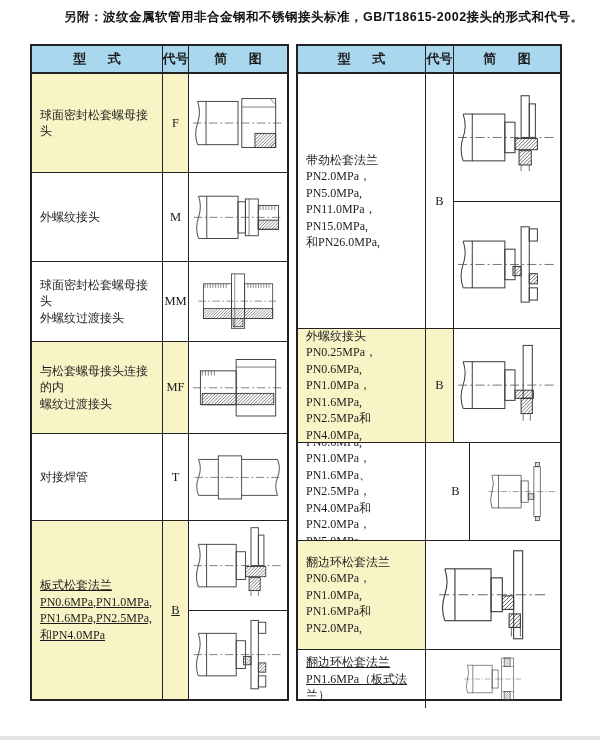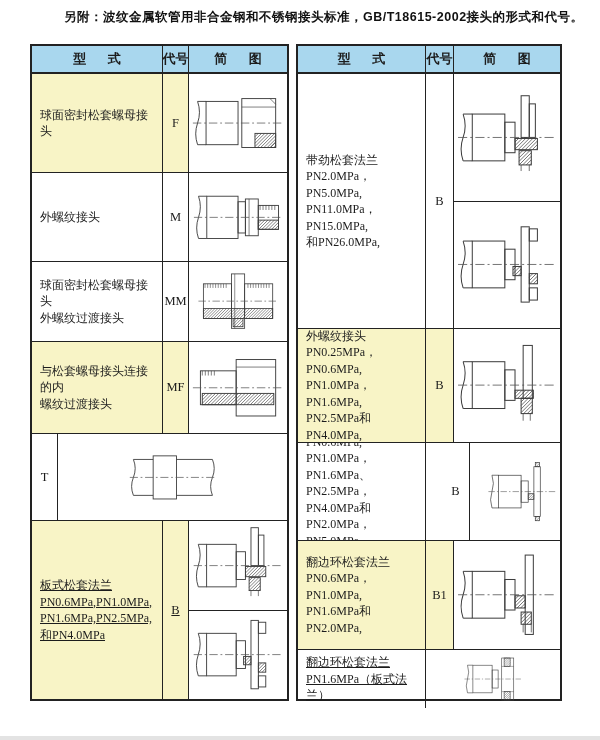--- a/index.html
+++ b/index.html
@@ -250,20 +250,21 @@
             <line x1="80.5" y1="63" x2="88" y2="55.5" stroke="#3d3d3d" stroke-width="0.7"></line>
             <line x1="84" y1="63" x2="88" y2="59" stroke="#3d3d3d" stroke-width="0.7"></line>
             <line x1="87.5" y1="63" x2="88" y2="62.5" stroke="#3d3d3d" stroke-width="0.7"></line>
             <line x1="2" y1="45" x2="98" y2="45" stroke="#555" stroke-width="0.8" stroke-dasharray="9 3 2 3"></line>
           </svg>
         </div>
     </div>
   </div>
 
   <div class="trow" style="height:87px;">
+    <div class="cell c-type">对接焊管</div>
     <div class="cell c-code">T</div>
     <div class="cell c-diag">
       <div class="subdiag">
           <svg class="fitting" viewBox="0 0 100 90">
             <path d="M6,25 q4,10 0,20 q-4,10 0,20" fill="none" stroke="#3d3d3d" stroke-width="1"></path>
             <line x1="6" y1="25" x2="28" y2="25" stroke="#3d3d3d" stroke-width="1"></line>
             <line x1="6" y1="65" x2="28" y2="65" stroke="#3d3d3d" stroke-width="1"></line>
             <rect x="28" y="21" width="26" height="48" fill="none" stroke="#3d3d3d" stroke-width="1"></rect>
             <line x1="54" y1="25" x2="94" y2="25" stroke="#3d3d3d" stroke-width="1"></line>
             <line x1="54" y1="65" x2="94" y2="65" stroke="#3d3d3d" stroke-width="1"></line>
@@ -486,21 +487,20 @@
             <line x1="2" y1="45" x2="98" y2="45" stroke="#555" stroke-width="0.8" stroke-dasharray="9 3 2 3"></line>
           </svg>
         </div>
     </div>
   </div>
 
   <div class="trow" style="height:109px;">
     <div class="cell c-type yellow">翻边环松套法兰
 PN0.6MPa，PN1.0MPa,
 PN1.6MPa和PN2.0MPa,</div>
-    <div class="cell c-code yellow">B1</div>
     <div class="cell c-diag">
       <div class="subdiag">
           <svg class="fitting" viewBox="0 0 100 90">
             <path d="M7,22 q4,11.5 0,23 q-4,11.5 0,23" fill="none" stroke="#3d3d3d" stroke-width="1"></path>
             <line x1="7" y1="22" x2="16" y2="22" stroke="#3d3d3d" stroke-width="1"></line>
             <line x1="7" y1="68" x2="16" y2="68" stroke="#3d3d3d" stroke-width="1"></line>
             <rect x="16" y="22" width="32" height="46" fill="none" stroke="#3d3d3d" stroke-width="1"></rect>
             <rect x="48" y="30" width="10" height="30" fill="none" stroke="#3d3d3d" stroke-width="1"></rect>
             <rect x="68" y="6" width="8" height="78" fill="none" stroke="#3d3d3d" stroke-width="1"></rect>
             <rect x="58" y="46" width="10" height="12" fill="none" stroke="#3d3d3d" stroke-width="1"></rect>

